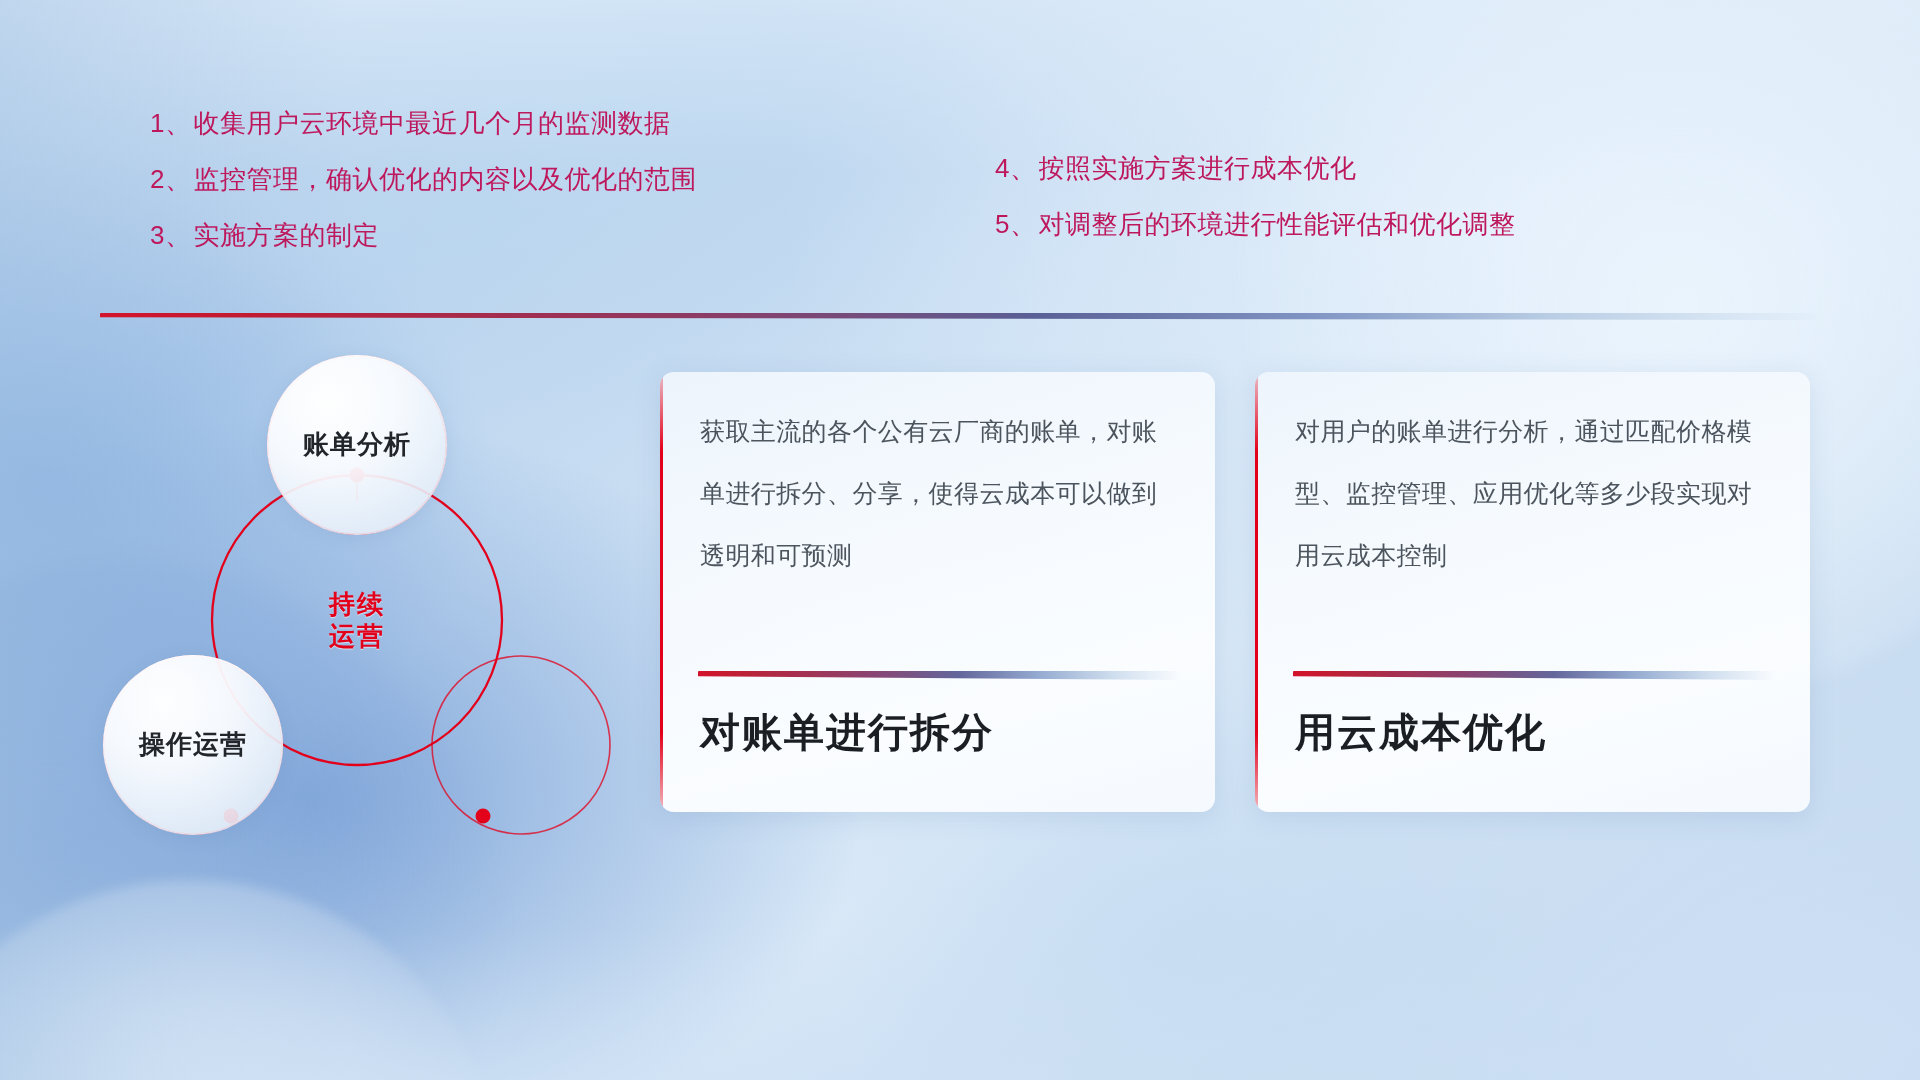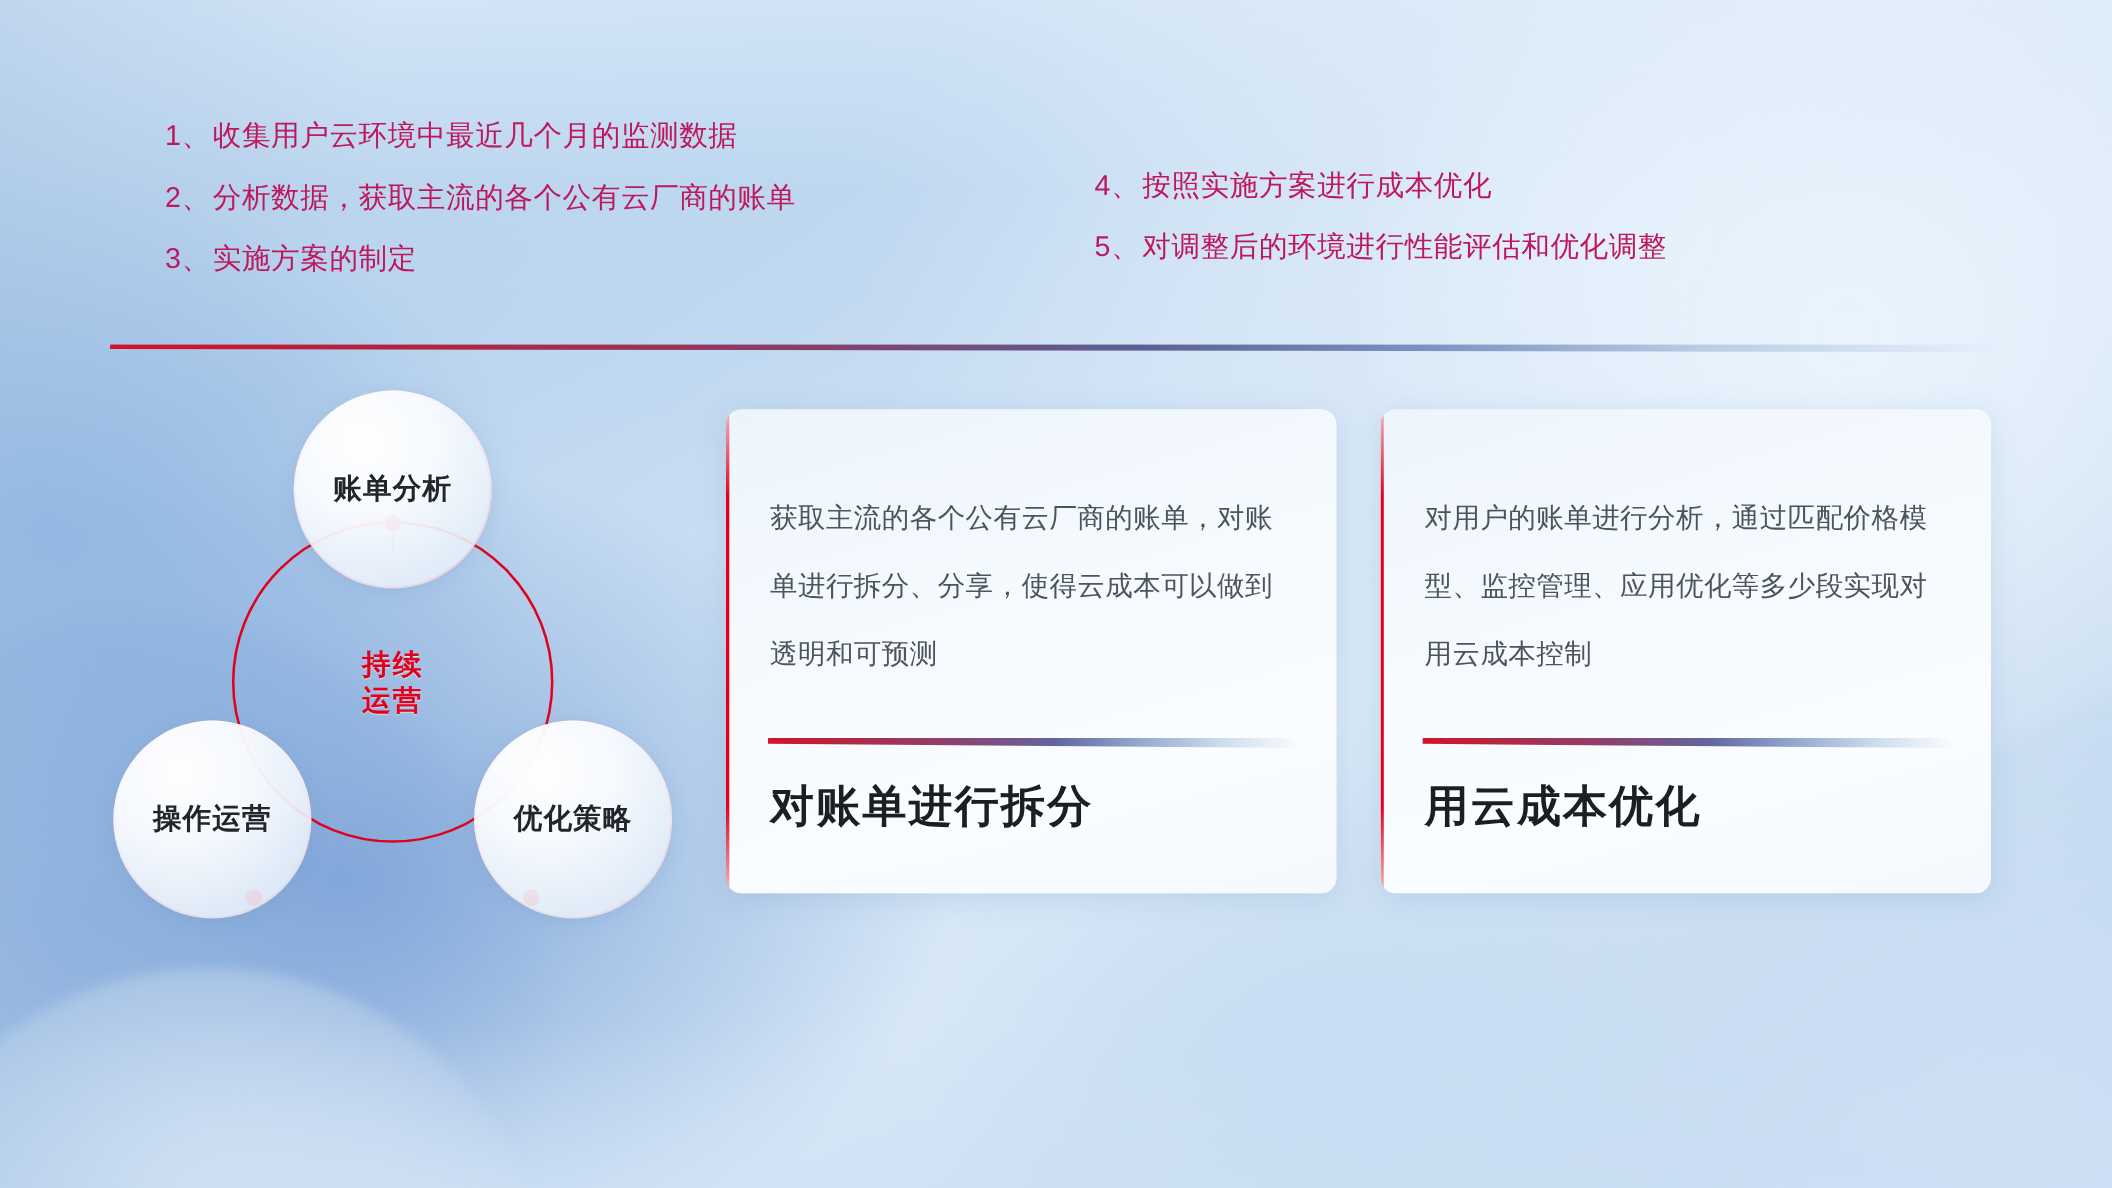--- a/index.html
+++ b/index.html
@@ -123,21 +123,21 @@
   }
   .card::before {
     content:"";
     position:absolute; left:0; top:0; bottom:0; width:3px;
     background:linear-gradient(to bottom, rgba(226,30,48,0.25) 0%, #e3001b 18%, #e3001b 82%, rgba(226,30,48,0.3) 100%);
   }
   #card-1 { left:660px; width:555px; }
   #card-2 { left:1255px; width:555px; }
 
   .card-body {
-    padding:68px 38px 0 40px;
+    padding:28px 38px 0 40px;
     font-size:25px;
     color:#4c545d;
     line-height:2.48;
     letter-spacing:0.4px;
   }
   .card-rule {
     position:absolute;
     left:38px; right:34px; bottom:132px;
     height:9px;
     background:linear-gradient(to right,#d3132b 0%, #bb2238 10%, #8b4270 35%, #63669b 54%, #93a9cf 70%, #cfdeee 86%, rgba(235,243,251,0) 100%);
@@ -163,21 +163,21 @@
   <div class="bg-orb-b"></div>
   <div class="bg-orb-c"></div>
   <div class="bg-layer bg-vign"></div>
 </div>
 
 <div class="bullets" id="bullets-left">
   <div class="bullet-line">
     <span class="bnum">1、</span><span>收集用户云环境中最近几个月的监测数据</span>
   </div>
   <div class="bullet-line">
-    <span class="bnum">2、</span><span>分析数据，获取主流的各个公有云厂商的账单</span>
+    <span class="bnum">2、</span><span>监控管理，确认优化的内容以及优化的范围</span>
   </div>
   <div class="bullet-line">
     <span class="bnum">3、</span><span>实施方案的制定</span>
   </div>
 </div>
 
 <div class="bullets" id="bullets-right">
   <div class="bullet-line">
     <span class="bnum">4、</span><span>按照实施方案进行成本优化</span>
   </div>
@@ -204,24 +204,20 @@
   </svg>
 
   <div class="vcircle" id="circle-top">
     <span>账单</span>
     <span>分析</span>
   </div>
   <div class="vcircle" id="circle-left">
     <span>操作</span>
     <span>运营</span>
   </div>
-  <div class="vcircle" id="circle-right">
-    <span>优化</span>
-    <span>策略</span>
-  </div>
 
   <div id="venn-center">
     <span>持续</span>
     <span>运营</span>
   </div>
 </div>
 
 <div class="card" id="card-1">
   <div class="card-body">获取主流的各个公有云厂商的账单，对账单进行拆分、分享，使得云成本可以做到透明和可预测</div>
   <div class="card-rule"></div>

